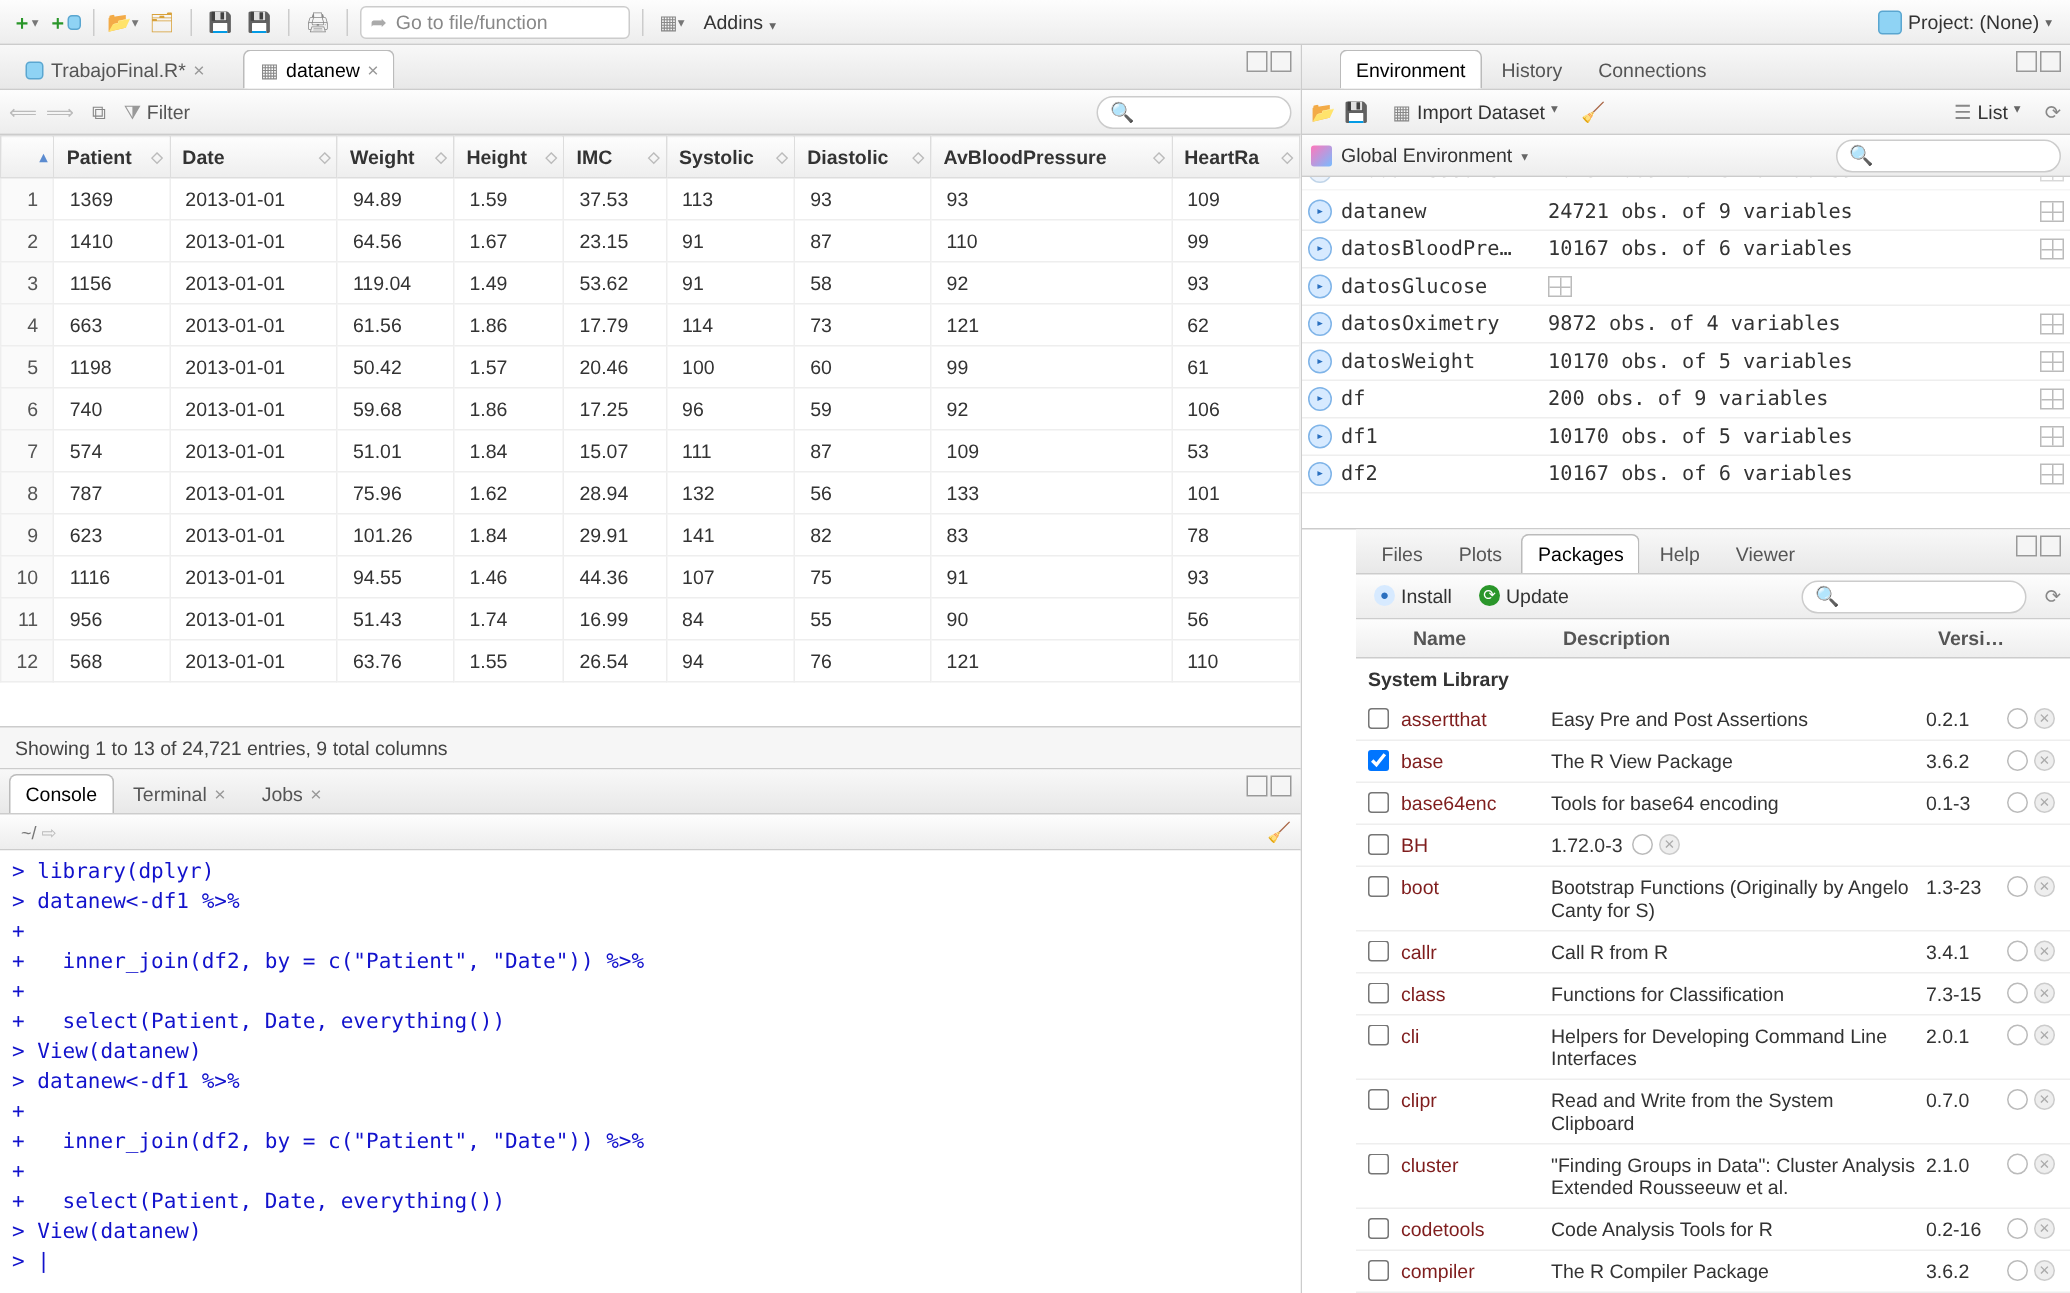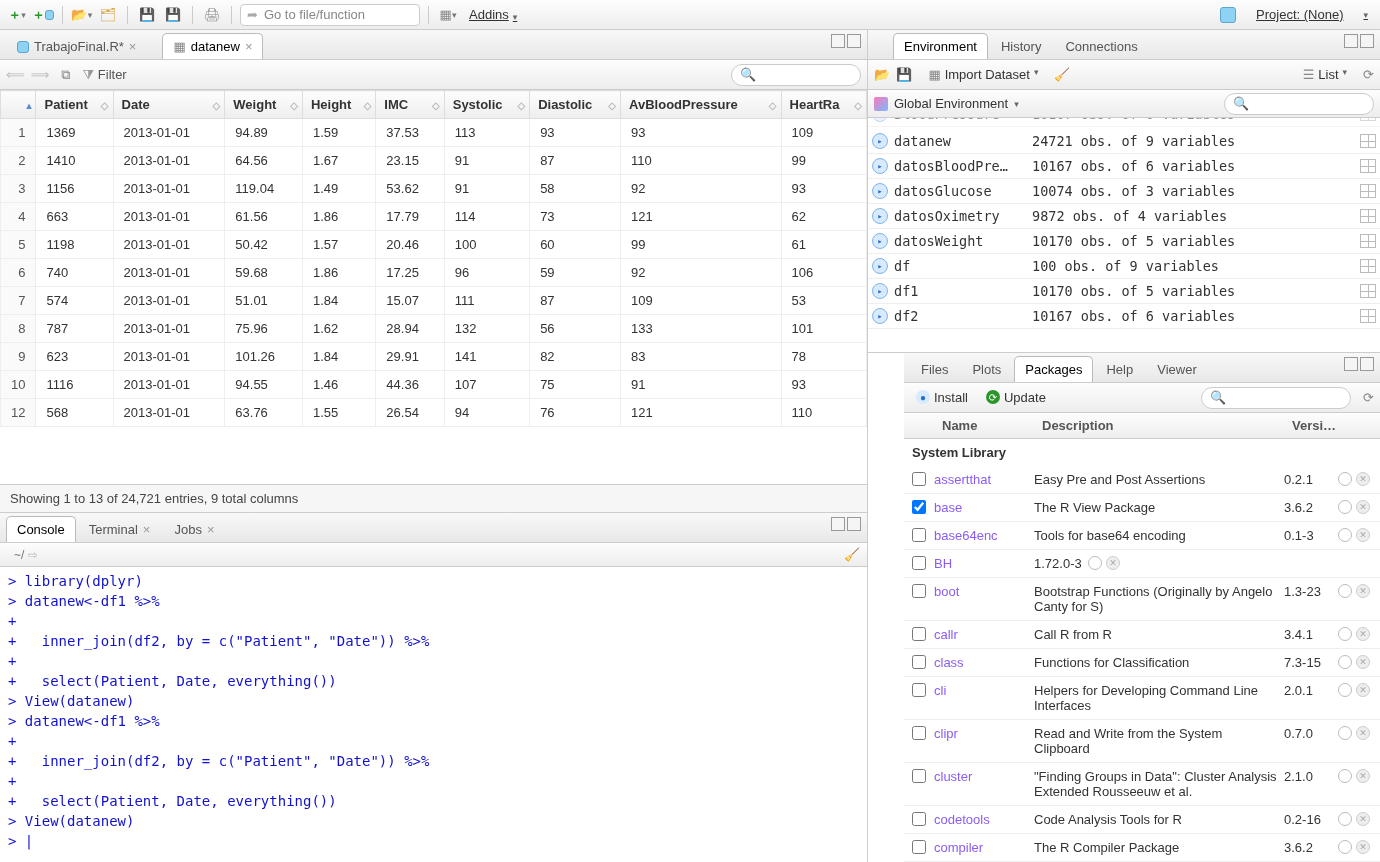--- a/index.html
+++ b/index.html
@@ -1,23 +1,23 @@
 <!DOCTYPE html>
 <html><head>
 <meta charset="utf-8">
 <style>
   * { box-sizing: border-box; margin: 0; padding: 0; }
   body { font-family: "Lucida Grande", "Helvetica Neue", Arial, sans-serif; font-size: 13px; color: #333; background: #fff; width: 1380px; height: 862px; overflow: hidden; }
   .toolbar { height: 30px; background: linear-gradient(#fdfdfd,#ededed); border-bottom: 1px solid #ccc; display: flex; align-items: center; padding: 0 6px; gap: 4px; }
   .toolbar .sep { width: 1px; height: 18px; background: #ccc; margin: 0 4px; }
   .toolbar .btn { width: 22px; height: 22px; display: flex; align-items: center; justify-content: center; border-radius: 3px; }
   .goto { flex: 0 0 180px; height: 22px; border: 1px solid #ccc; border-radius: 4px; background: #fff; display: flex; align-items: center; padding: 0 6px; color: #888; gap: 6px;}
-  .addins { color: #333; padding: 0 6px; display:flex; align-items:flex-end; gap:4px;text-decoration:underline;}
+  .addins { color: #333; padding: 0 6px; display:flex; align-items:flex-end; gap:4px;}
   .spacer { flex: 1; }
-  .project { display:flex; align-items:center; gap:20px; color:#333; padding-right:6px;text-decoration:underline;}
+  .project { display:flex; align-items:center; gap:4px; color:#333; padding-right:6px;}
   .layout { display: flex; height: calc(862px - 30px); }
   .left { width: 868px; display:flex; flex-direction: column; border-right: 1px solid #ccc;}
   .right { flex:1; display:flex; flex-direction: column; }
   .pane-tabs { height: 30px; background: linear-gradient(#f8f8f8,#e8e8e8); border-bottom: 1px solid #ccc; display:flex; align-items: end; padding: 0 6px; position:relative;}
   .tab { height: 26px; padding: 0 10px; display:flex; align-items:center; gap:5px; border:1px solid transparent; border-bottom:none; border-radius: 5px 5px 0 0; color:#555; font-size:13px;}
   .tab.active { background:#fff; border-color:#bbb; color:#000; font-weight:500;}
   .tab .close { color:#999; font-size:13px; }
   .pane-toolbar { height: 30px; background: linear-gradient(#fdfdfd,#ededed); border-bottom:1px solid #ccc; display:flex; align-items:center; padding: 0 6px; gap:6px;}
   .minmax { position:absolute; right:6px; top:4px; display:flex; gap:2px;}
   .minmax .mm { width:14px; height:14px; border:1px solid #999; background:#f5f5f5; }
@@ -53,21 +53,21 @@
   
   
   .pkg-pane { flex:1; display:flex; flex-direction:column;margin-left:36px;}
   .pkg-head { display:flex; background:linear-gradient(#fdfdfd,#eeeeee); border-bottom:1px solid #ccc; font-weight:700; color:#555;}
   .pkg-head div { padding:5px 8px;}
   .pkg-list { flex:1; overflow:auto;}
   .pkg-section { font-weight:700; padding:6px 8px;}
   .pkg-row { display:flex; align-items:flex-start; border-bottom:1px solid #eee; padding:4px 0;}
   .pkg-row .cb { width:30px; display:flex; justify-content:center; padding-top:2px;}
   .pkg-row .cb input { width:14px; height:14px;}
-  .pkg-row .nm { width:100px; color:#8b5cf6; padding:2px 0;}
+  .pkg-row .nm { width:100px; color:#7f1d1d; padding:2px 0;}
   .pkg-row .ds { flex:1; padding:2px 6px 2px 0;}
   .pkg-row .vr { width:54px; padding:2px 0;}
   .pkg-row .ac { width:42px; display:flex; gap:4px; padding:2px 0;}
   .circle { width:14px; height:14px; border-radius:50%; background:#eee; border:1px solid #ccc; display:inline-block;}
   .caret { font-size:9px; color:#666; }
   .filter-label { color:#555; }
   .ricon { width:16px; height:16px; background:#8fd3f4; border:1px solid #5aa6d0; border-radius:3px; display:inline-block;}
   .globeico { width:14px;height:14px;border-radius:50%;border:1px solid #bbb;display:inline-block;}
   .greenplus { color:#2a962a; font-weight:bold;}
   .dropdown { font-size:9px; color:#777;}
@@ -295,20 +295,32 @@
               <td>2013-01-01</td>
               <td>94.55</td>
               <td>1.46</td>
               <td>44.36</td>
               <td>107</td>
               <td>75</td>
               <td>91</td>
               <td>93</td>
             </tr>
             <tr>
+              <td class="rownum">11</td>
+              <td>956</td>
+              <td>2013-01-01</td>
+              <td>51.43</td>
+              <td>1.74</td>
+              <td>16.99</td>
+              <td>84</td>
+              <td>55</td>
+              <td>90</td>
+              <td>56</td>
+            </tr>
+            <tr>
               <td class="rownum">12</td>
               <td>568</td>
               <td>2013-01-01</td>
               <td>63.76</td>
               <td>1.55</td>
               <td>26.54</td>
               <td>94</td>
               <td>76</td>
               <td>121</td>
               <td>110</td>
@@ -422,39 +434,38 @@
           </div>
           <div class="env-row">
             <span class="ico"></span>
             <span class="name">datosBloodPre…</span>
             <span class="desc">10167 obs. of 6 variables</span>
             <span class="grid"></span>
           </div>
           <div class="env-row">
             <span class="ico"></span>
             <span class="name">datosGlucose</span>
-            <span class="desc">10074 obs. of 3 variables</span>
             <span class="grid"></span>
           </div>
           <div class="env-row">
             <span class="ico"></span>
             <span class="name">datosOximetry</span>
             <span class="desc">9872 obs. of 4 variables</span>
             <span class="grid"></span>
           </div>
           <div class="env-row">
             <span class="ico"></span>
             <span class="name">datosWeight</span>
             <span class="desc">10170 obs. of 5 variables</span>
             <span class="grid"></span>
           </div>
           <div class="env-row">
             <span class="ico"></span>
             <span class="name">df</span>
-            <span class="desc">100 obs. of 9 variables</span>
+            <span class="desc">200 obs. of 9 variables</span>
             <span class="grid"></span>
           </div>
           <div class="env-row">
             <span class="ico"></span>
             <span class="name">df1</span>
             <span class="desc">10170 obs. of 5 variables</span>
             <span class="grid"></span>
           </div>
           <div class="env-row">
             <span class="ico"></span>

